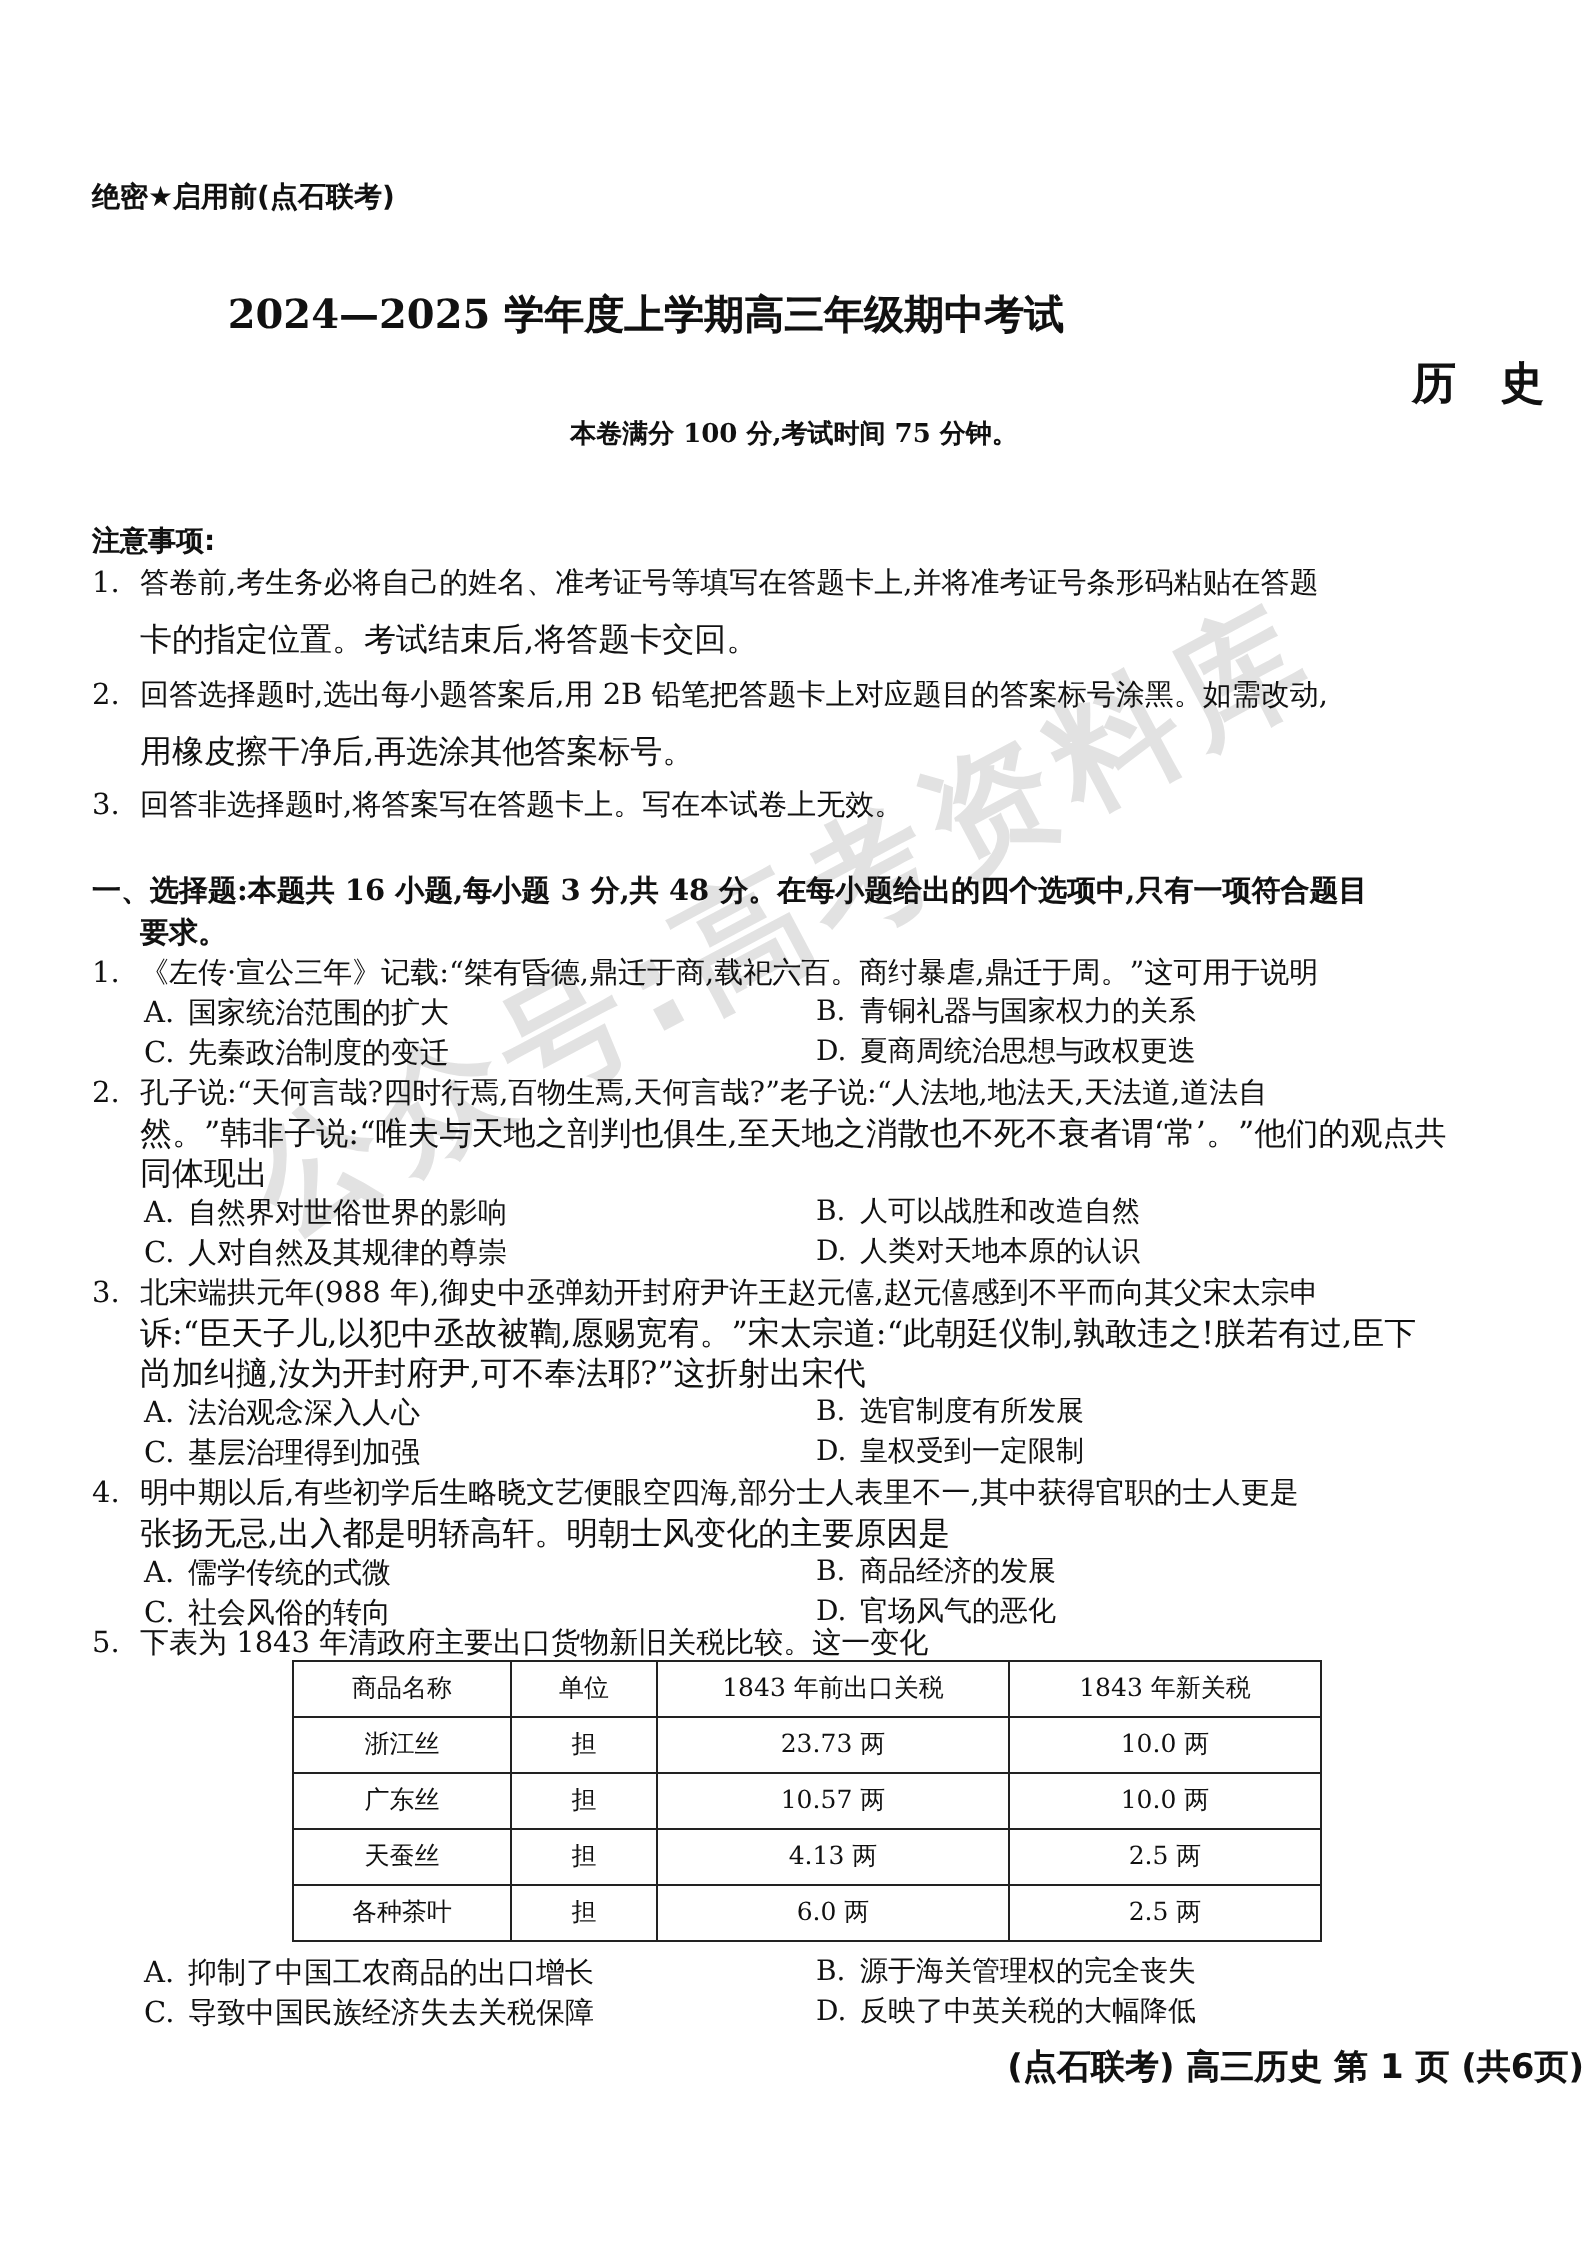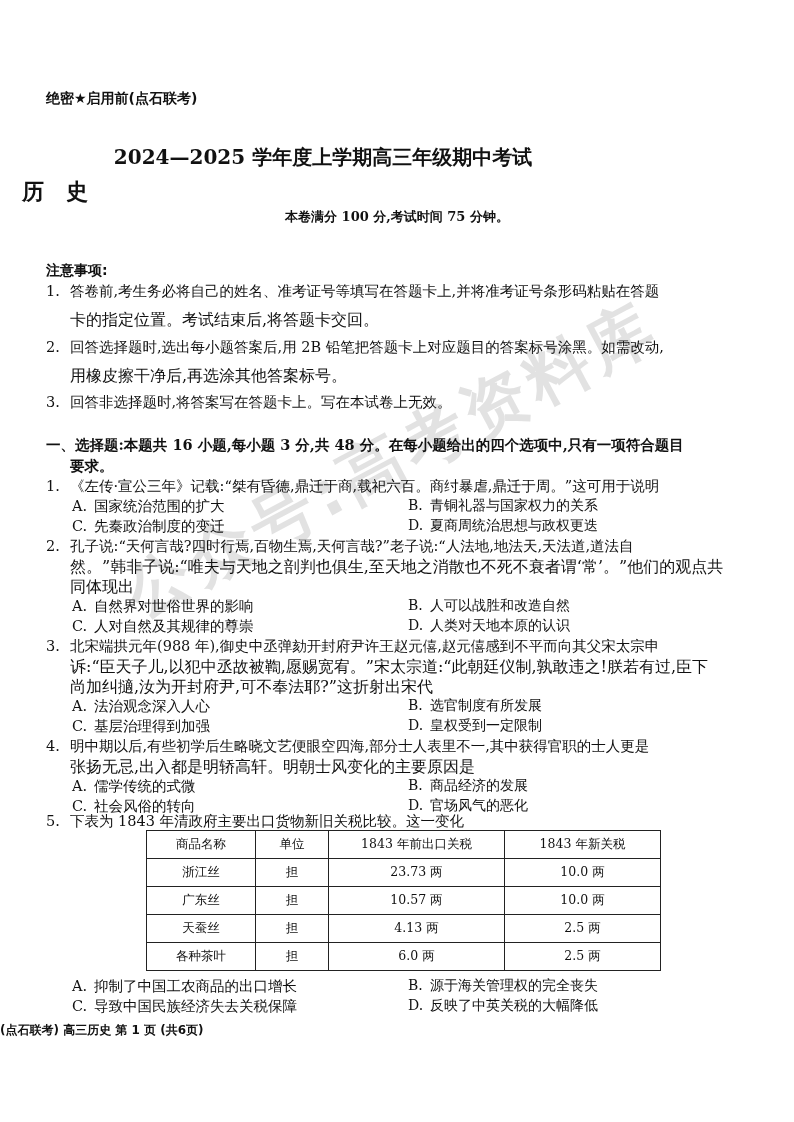--- a/index.html
+++ b/index.html
@@ -4,38 +4,38 @@
   <style>
     html, body { margin: 0; padding: 0; background: #ffffff; }
     body {
       width: 794px; height: 1122px; position: relative; overflow: hidden;
       font-family: "DejaVu Serif", "Liberation Serif", serif;
       color: #111; font-size: 15px;
     }
     .abs { position: absolute; white-space: nowrap; }
     .secret { left: 46px; top: 90px; font-size: 14px; font-weight: bold; font-family: "DejaVu Sans", sans-serif; }
     .title { left: 0; width: 646px; top: 144px; text-align: center; font-size: 20px; font-weight: bold; }
-    .subject { left: 0; width: 794px; top: 177px; text-align: left; font-size: 22px; font-weight: bold; font-family: "DejaVu Sans", sans-serif; letter-spacing: 22px; padding-left: 22px; box-sizing: border-box; }
+    .subject { left: 0; width: 794px; top: 177px; text-align: right; font-size: 22px; font-weight: bold; font-family: "DejaVu Sans", sans-serif; letter-spacing: 22px; padding-left: 22px; box-sizing: border-box; }
     .score { left: 0; width: 794px; top: 208px; text-align: center; font-size: 13px; font-weight: bold; }
     .notice-title { left: 46px; top: 262px; font-size: 14px; font-weight: bold; font-family: "DejaVu Sans", sans-serif; }
     .line { left: 46px; font-size: 14.5px; }
     .indent { left: 70px; font-size: 16px; }
     .optA { left: 72px; font-size: 14.5px; }
     .optB { left: 408px; font-size: 14px; }
     .sec { left: 46px; font-size: 14.5px; font-weight: bold; }
     .num { display: inline-block; width: 24px; }
     .letter { display: inline-block; width: 22px; }
     table.tariff {
       position: absolute; left: 146px; top: 830px; width: 515px;
       border-collapse: collapse; font-size: 12.5px; border: 1.5px solid #111;
     }
     table.tariff td, table.tariff th {
       border: 1px solid #222; height: 27px; text-align: center; font-weight: normal; padding: 0;
     }
-    .footer { left: 0; width: 792px; top: 1022px; text-align: left; font-size: 12px; font-weight: bold; font-family: "DejaVu Sans", sans-serif; }
+    .footer { left: 0; width: 792px; top: 1022px; text-align: right; font-size: 17px; font-weight: bold; font-family: "DejaVu Sans", sans-serif; }
     .watermark {
       position: absolute; left: 110px; top: 560px; font-size: 64px; color: rgba(150,150,150,0.28);
       transform: rotate(-28deg); transform-origin: left top; white-space: nowrap;
       font-family: "DejaVu Sans", sans-serif; font-weight: bold; pointer-events: none; letter-spacing: 6px;
     }
   </style>
 </head>
 <body>
 
 <div class="watermark">公众号:高考资料库</div>

